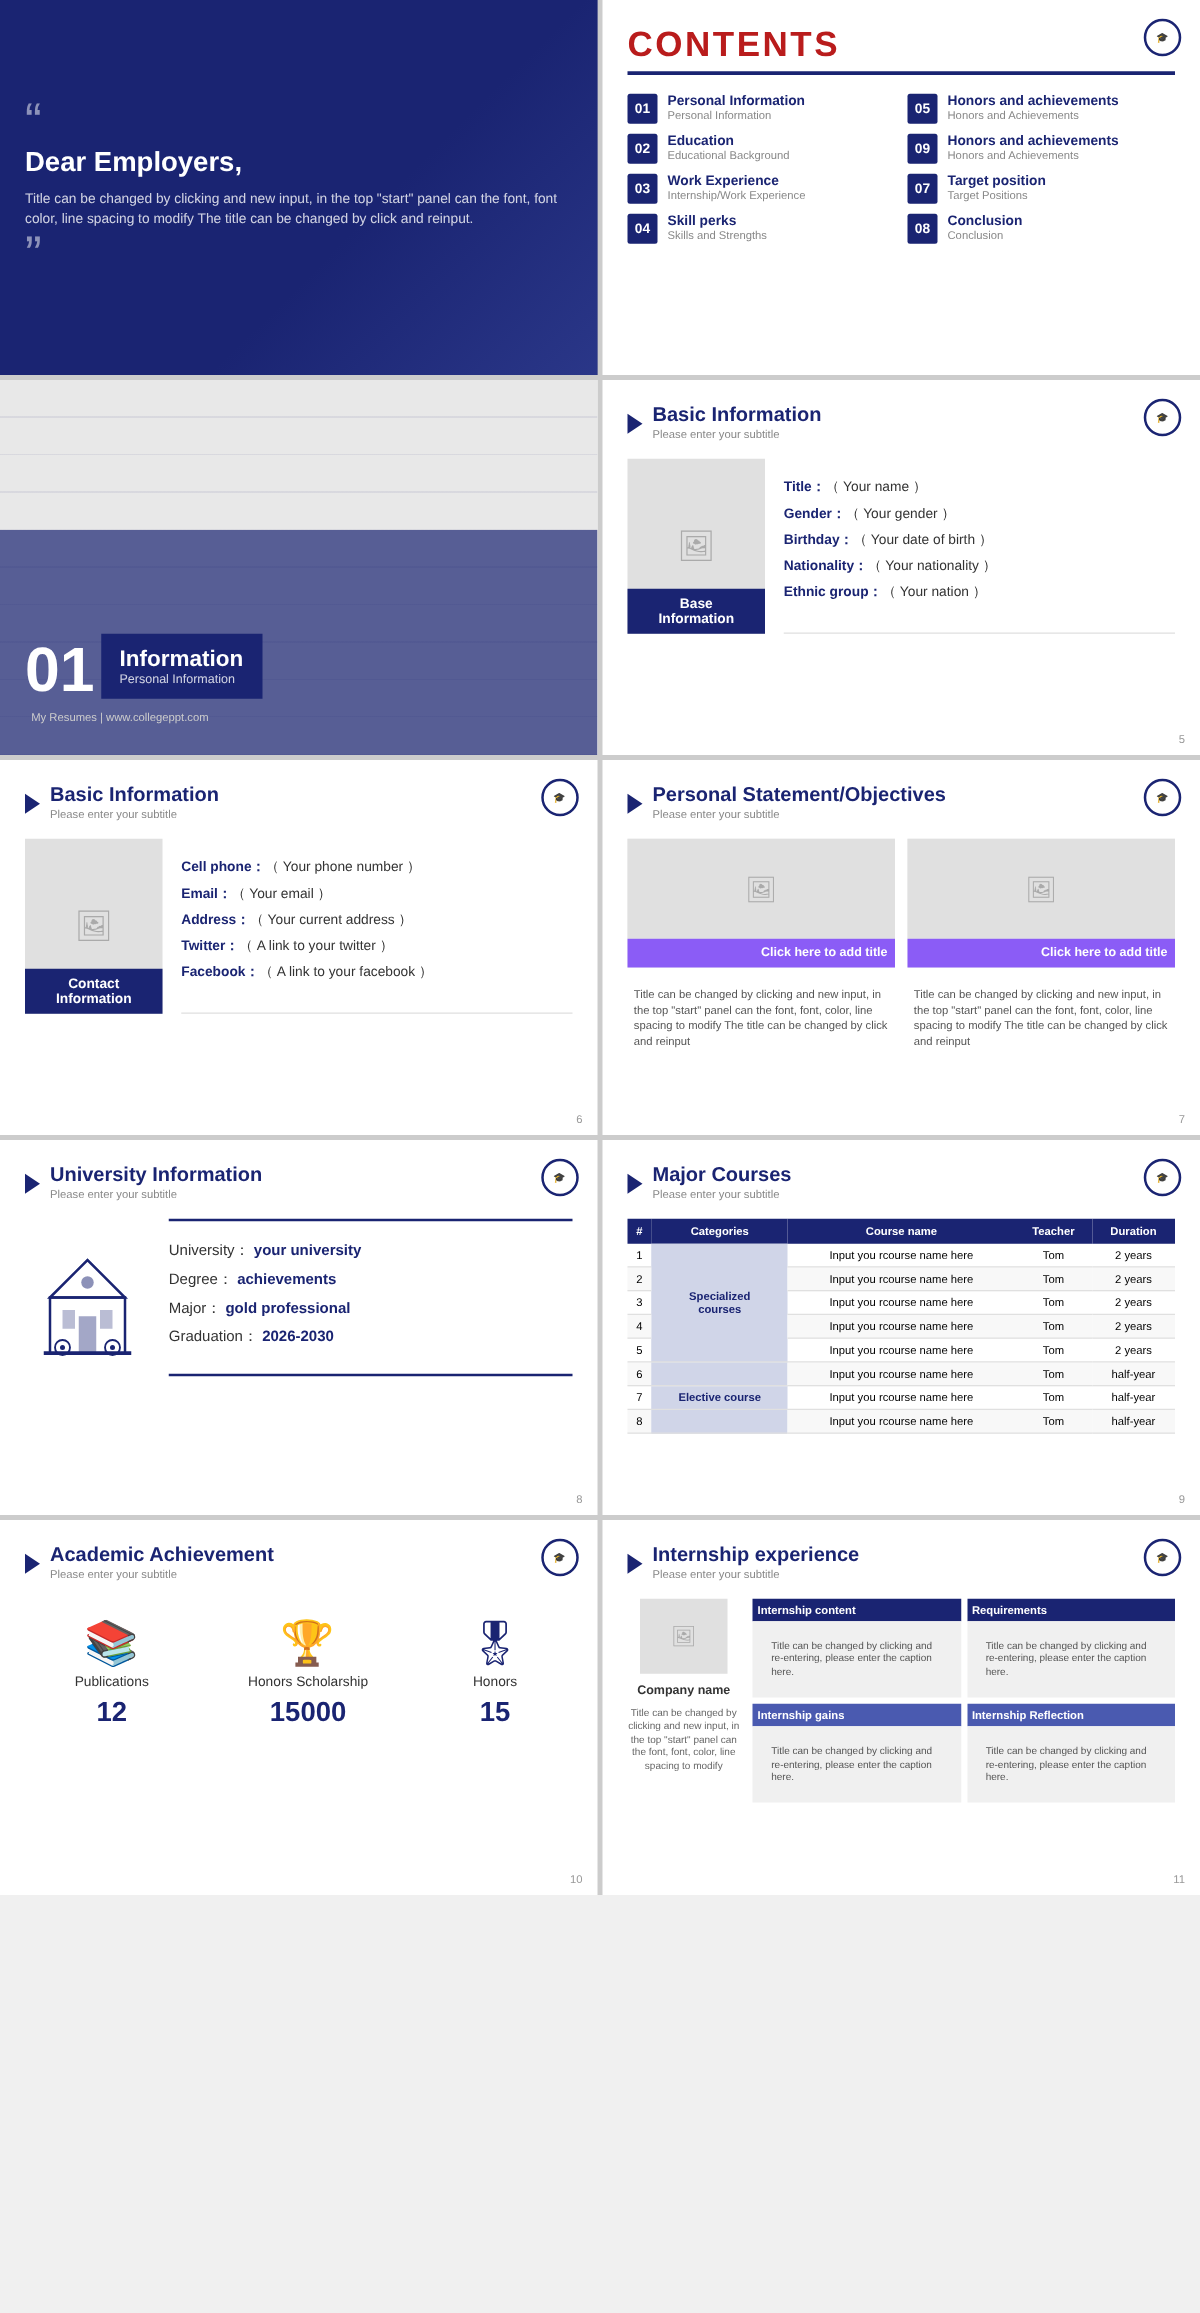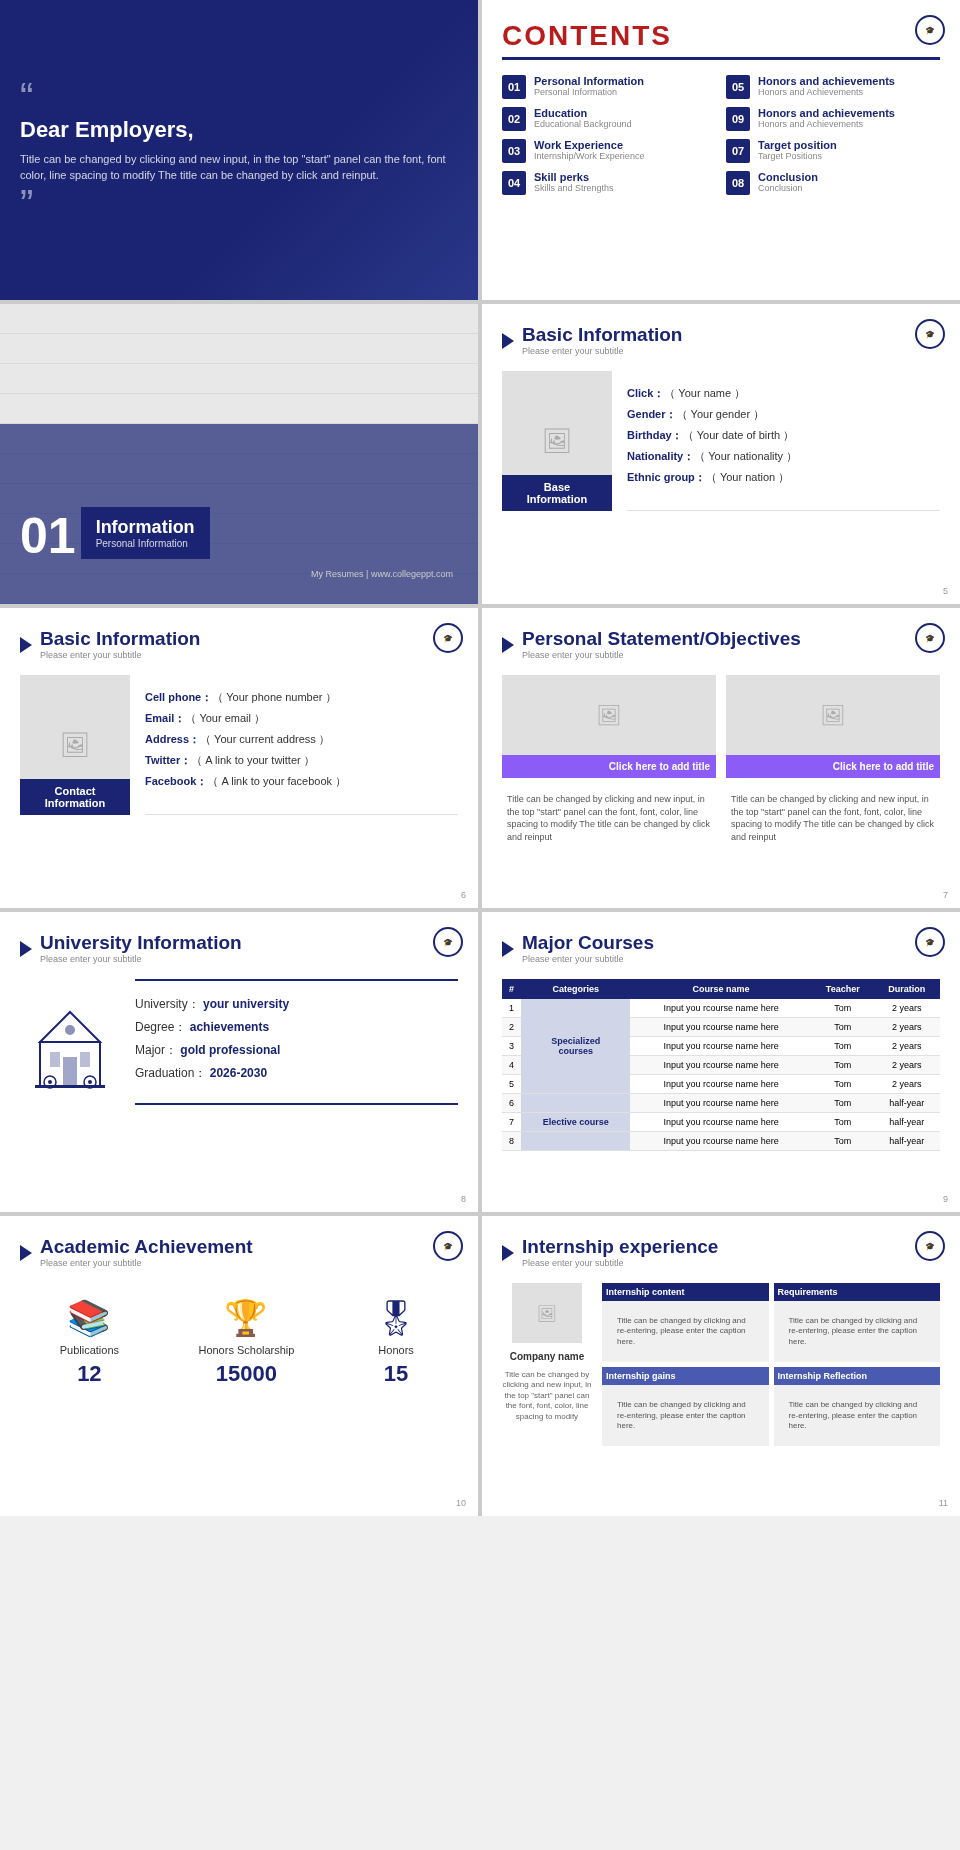--- a/index.html
+++ b/index.html
@@ -174,21 +174,21 @@
       font-size: 18px;
       font-weight: bold;
     }
     .slide-01-info p {
       color: rgba(255,255,255,0.8);
       font-size: 10px;
     }
     .slide-01-website {
       color: #ccc;
       font-size: 9px;
-      text-align: right;
+      text-align: left;
       padding: 5px;
     }
 
     
     .section-header {
       display: flex;
       align-items: flex-start;
       justify-content: space-between;
       margin-bottom: 15px;
     }
@@ -200,21 +200,21 @@
     .section-arrow {
       width: 0;
       height: 0;
       border-top: 8px solid transparent;
       border-bottom: 8px solid transparent;
       border-left: 12px solid #1a2472;
       margin-top: 2px;
     }
     .section-title h2 {
       color: #1a2472;
-      font-size: 19px;
+      font-size: 16px;
       font-weight: bold;
     }
     .section-title p {
       color: #888;
       font-size: 9px;
     }
 
     
     .profile-card {
       display: flex;
@@ -610,21 +610,21 @@
         </div>
       </div>
       <div class="logo-circle">🎓</div>
     </div>
     <div class="profile-card">
       <div class="profile-photo-box">
         <span class="photo-icon">🖼</span>
         <div class="profile-photo-label">Base<br>Information</div>
       </div>
       <div class="profile-info">
-        <div class="info-row"><span class="info-label">Click：</span>（ Your name ）</div>
+        <div class="info-row"><span class="info-label">Title：</span>（ Your name ）</div>
         <div class="info-row"><span class="info-label">Gender：</span>（ Your gender ）</div>
         <div class="info-row"><span class="info-label">Birthday：</span>（ Your date of birth ）</div>
         <div class="info-row"><span class="info-label">Nationality：</span>（ Your nationality ）</div>
         <div class="info-row"><span class="info-label">Ethnic group：</span>（ Your nation ）</div>
       </div>
     </div>
     <div class="page-num">5</div>
   </div>
 
   <div class="slide slide-contact">

